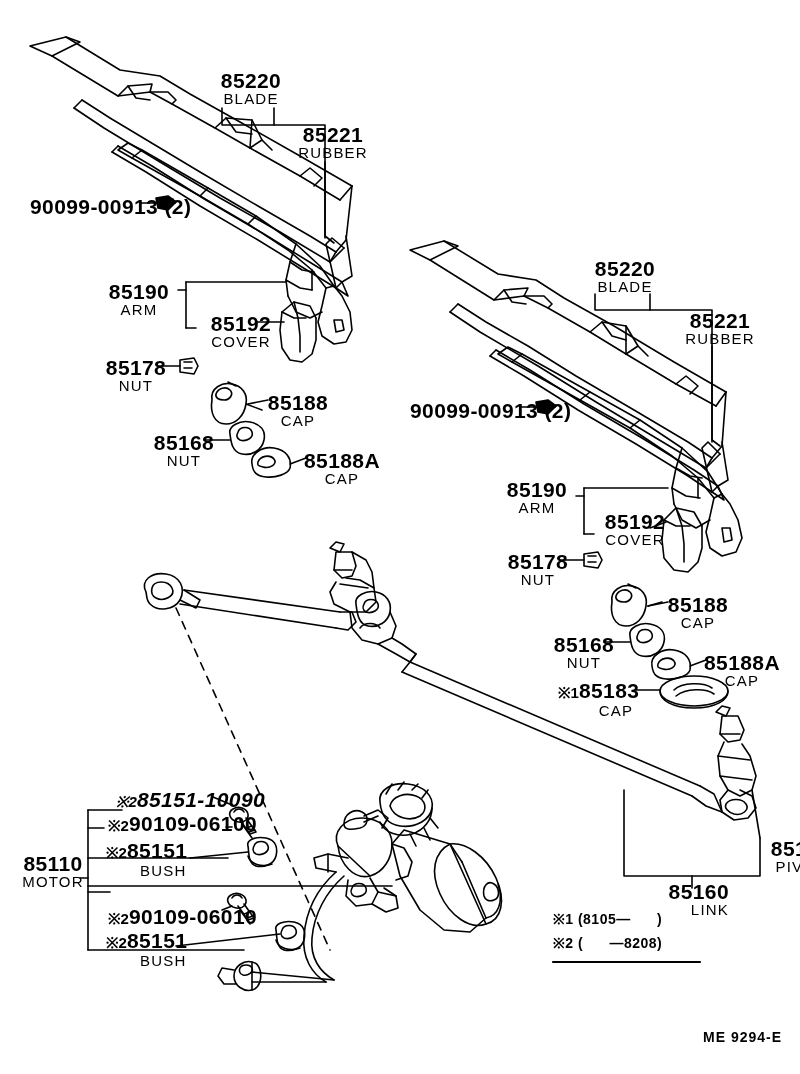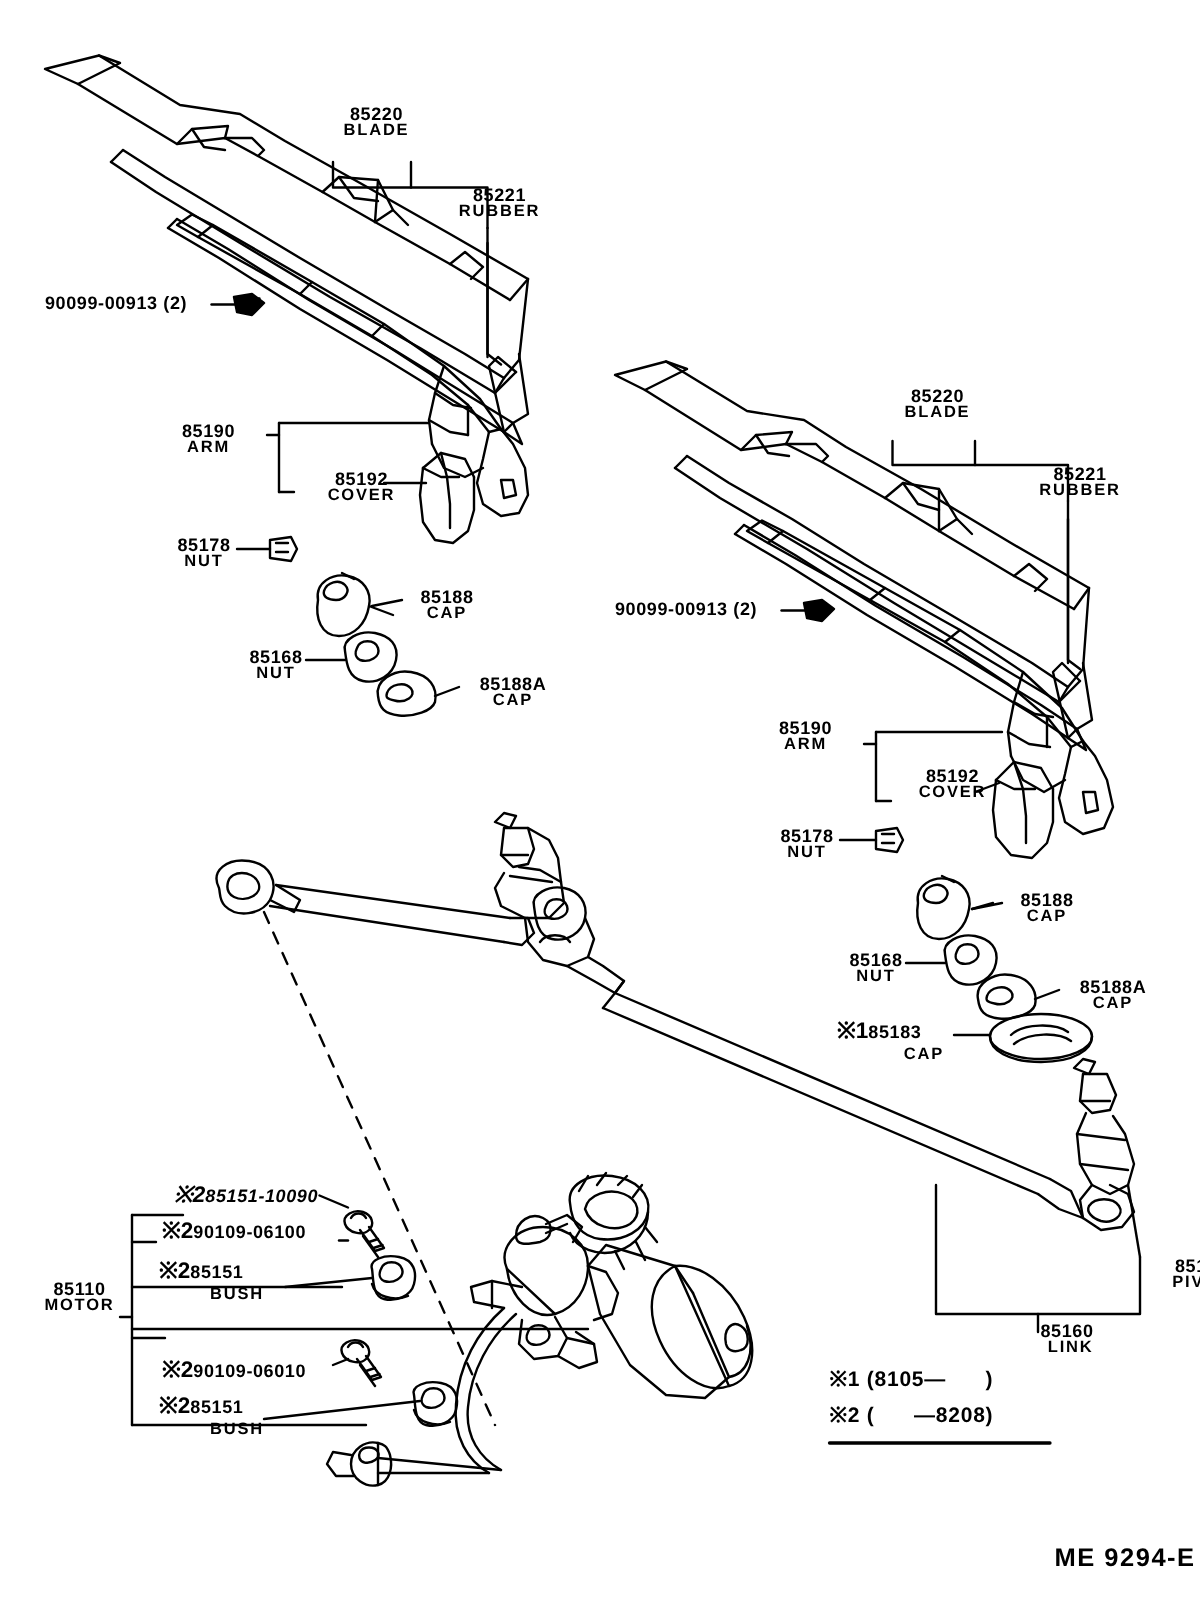--- a/index.html
+++ b/index.html
@@ -1,25 +1,25 @@
 <!DOCTYPE html>
 <html><head>
 <meta charset="utf-8">
 <style>
   html,body{margin:0;padding:0;background:#ffffff;}
   body{width:800px;height:1074px;position:relative;overflow:hidden;
        font-family:"Liberation Sans",sans-serif;color:#000;}
   #sheet{position:absolute;inset:0;width:800px;height:1074px;}
   svg{position:absolute;left:0;top:0;width:800px;height:1074px;}
   .lbl{position:absolute;white-space:nowrap;line-height:1;}
-  .num{font-size:12px;letter-spacing:0.4px;font-weight:600;}
-  .sub{font-size:11px;letter-spacing:1.2px;font-weight:700;}
+  .num{font-size:21px;letter-spacing:0.4px;font-weight:600;}
+  .sub{font-size:15px;letter-spacing:1.2px;font-weight:400;}
   .ctr{text-align:center;}
   .star{font-size:15px;font-weight:600;}
-  .code{font-size:17px;letter-spacing:1px;font-weight:600;text-align:center;}
+  .code{font-size:14px;letter-spacing:1px;font-weight:600;text-align:center;}
   .note{font-size:14px;letter-spacing:0.5px;font-weight:600;white-space:pre;}
 </style>
 </head>
 <body>
 
 <div id="sheet">
 
 <svg viewBox="0 0 800 1074">
   <g fill="none" stroke="#000" stroke-width="1.6" stroke-linecap="round" stroke-linejoin="round">
 

